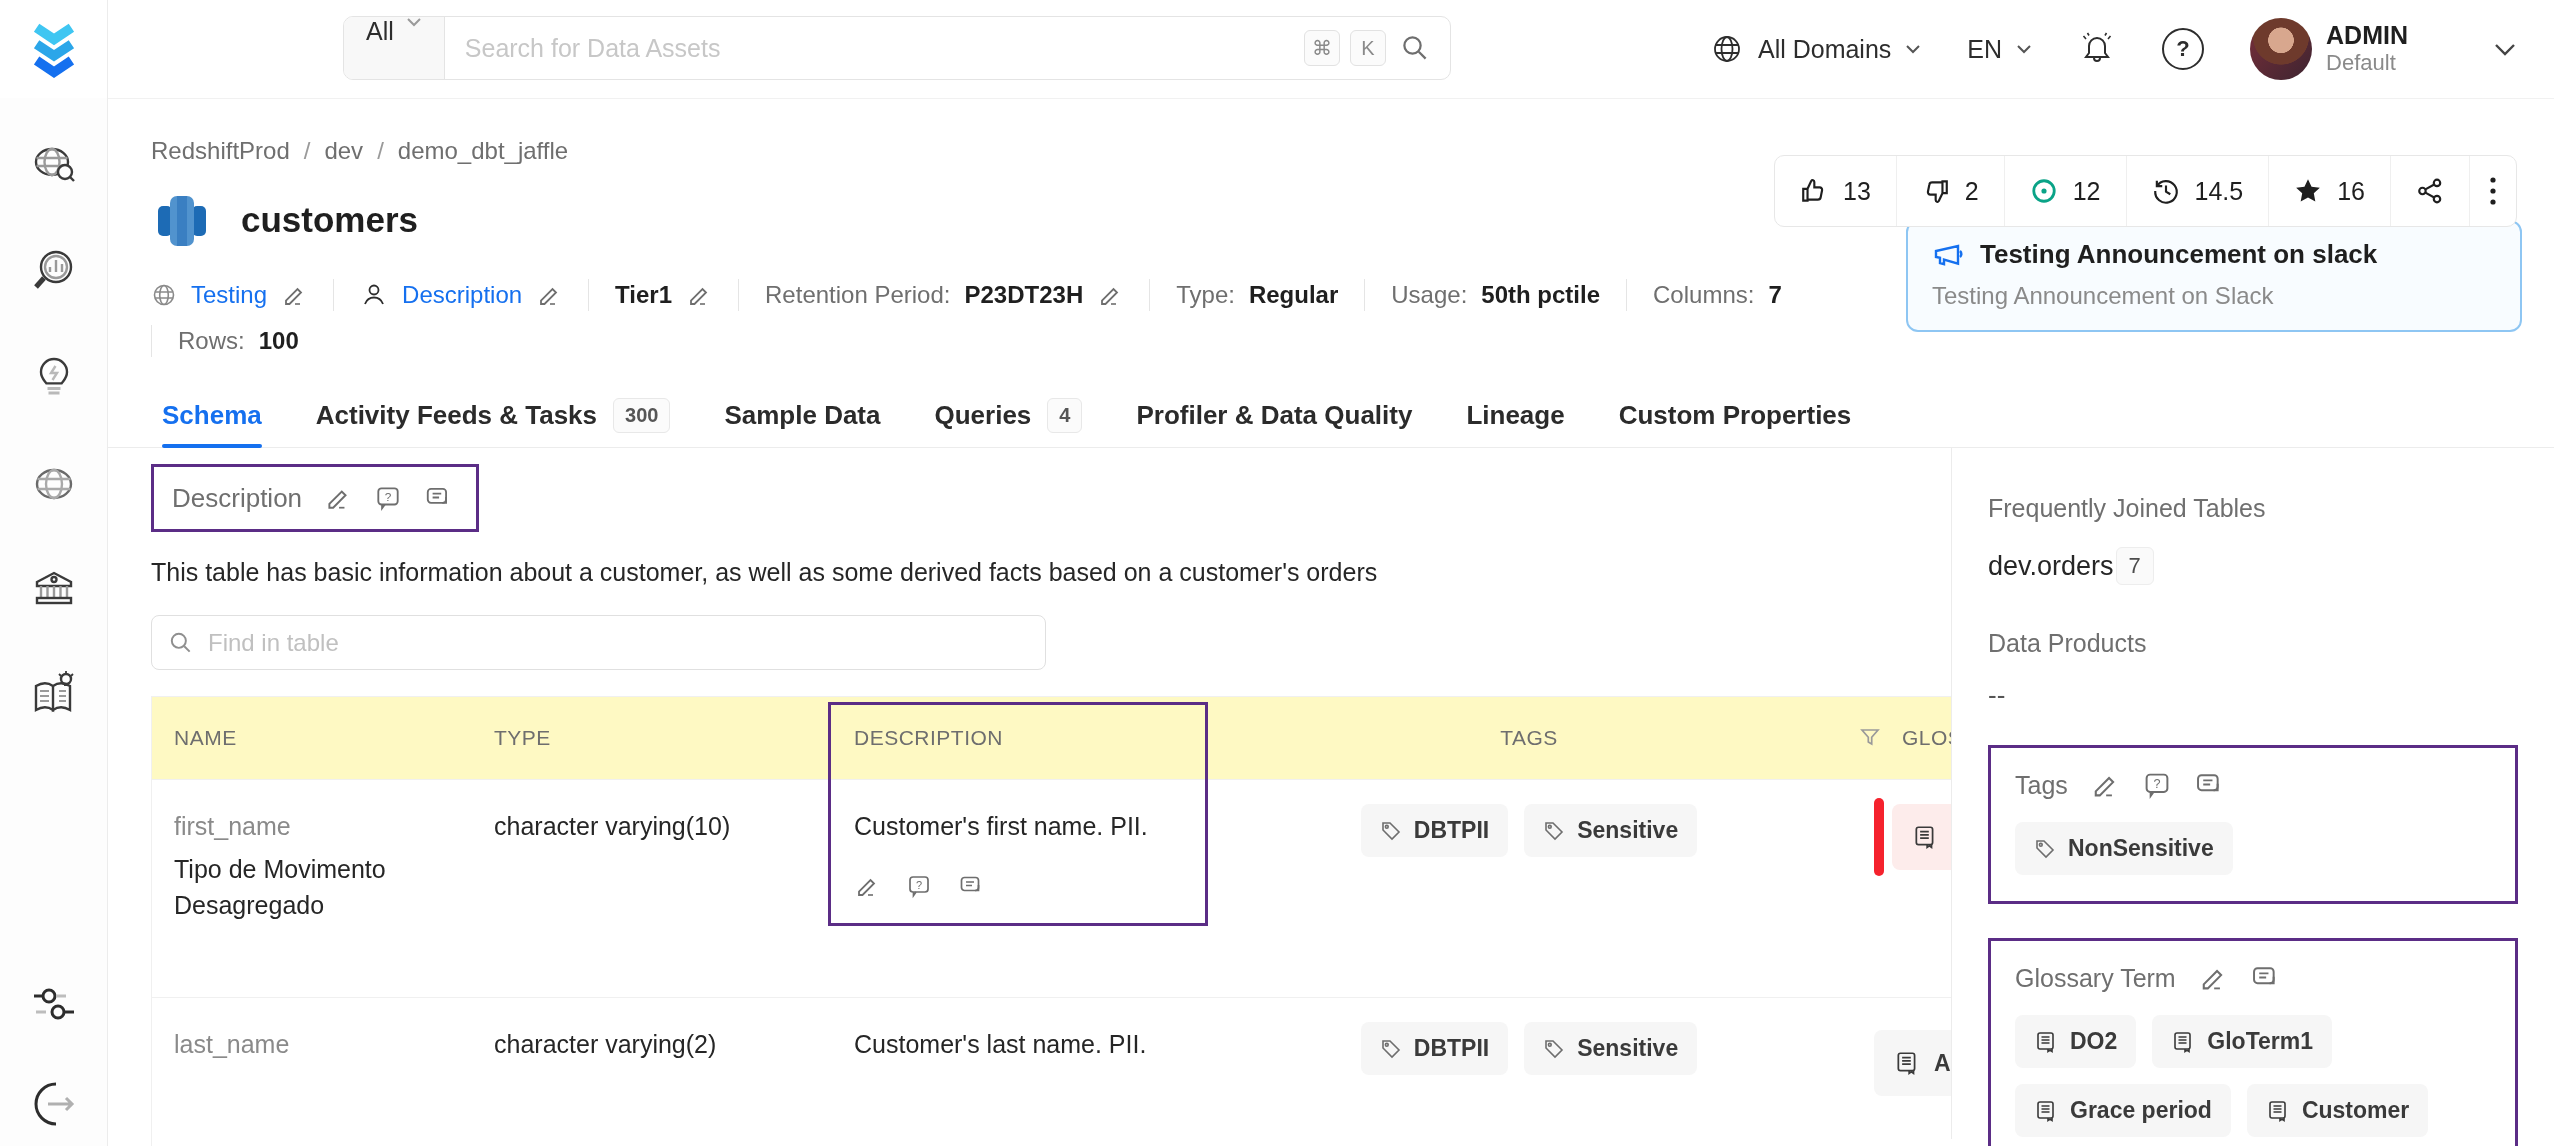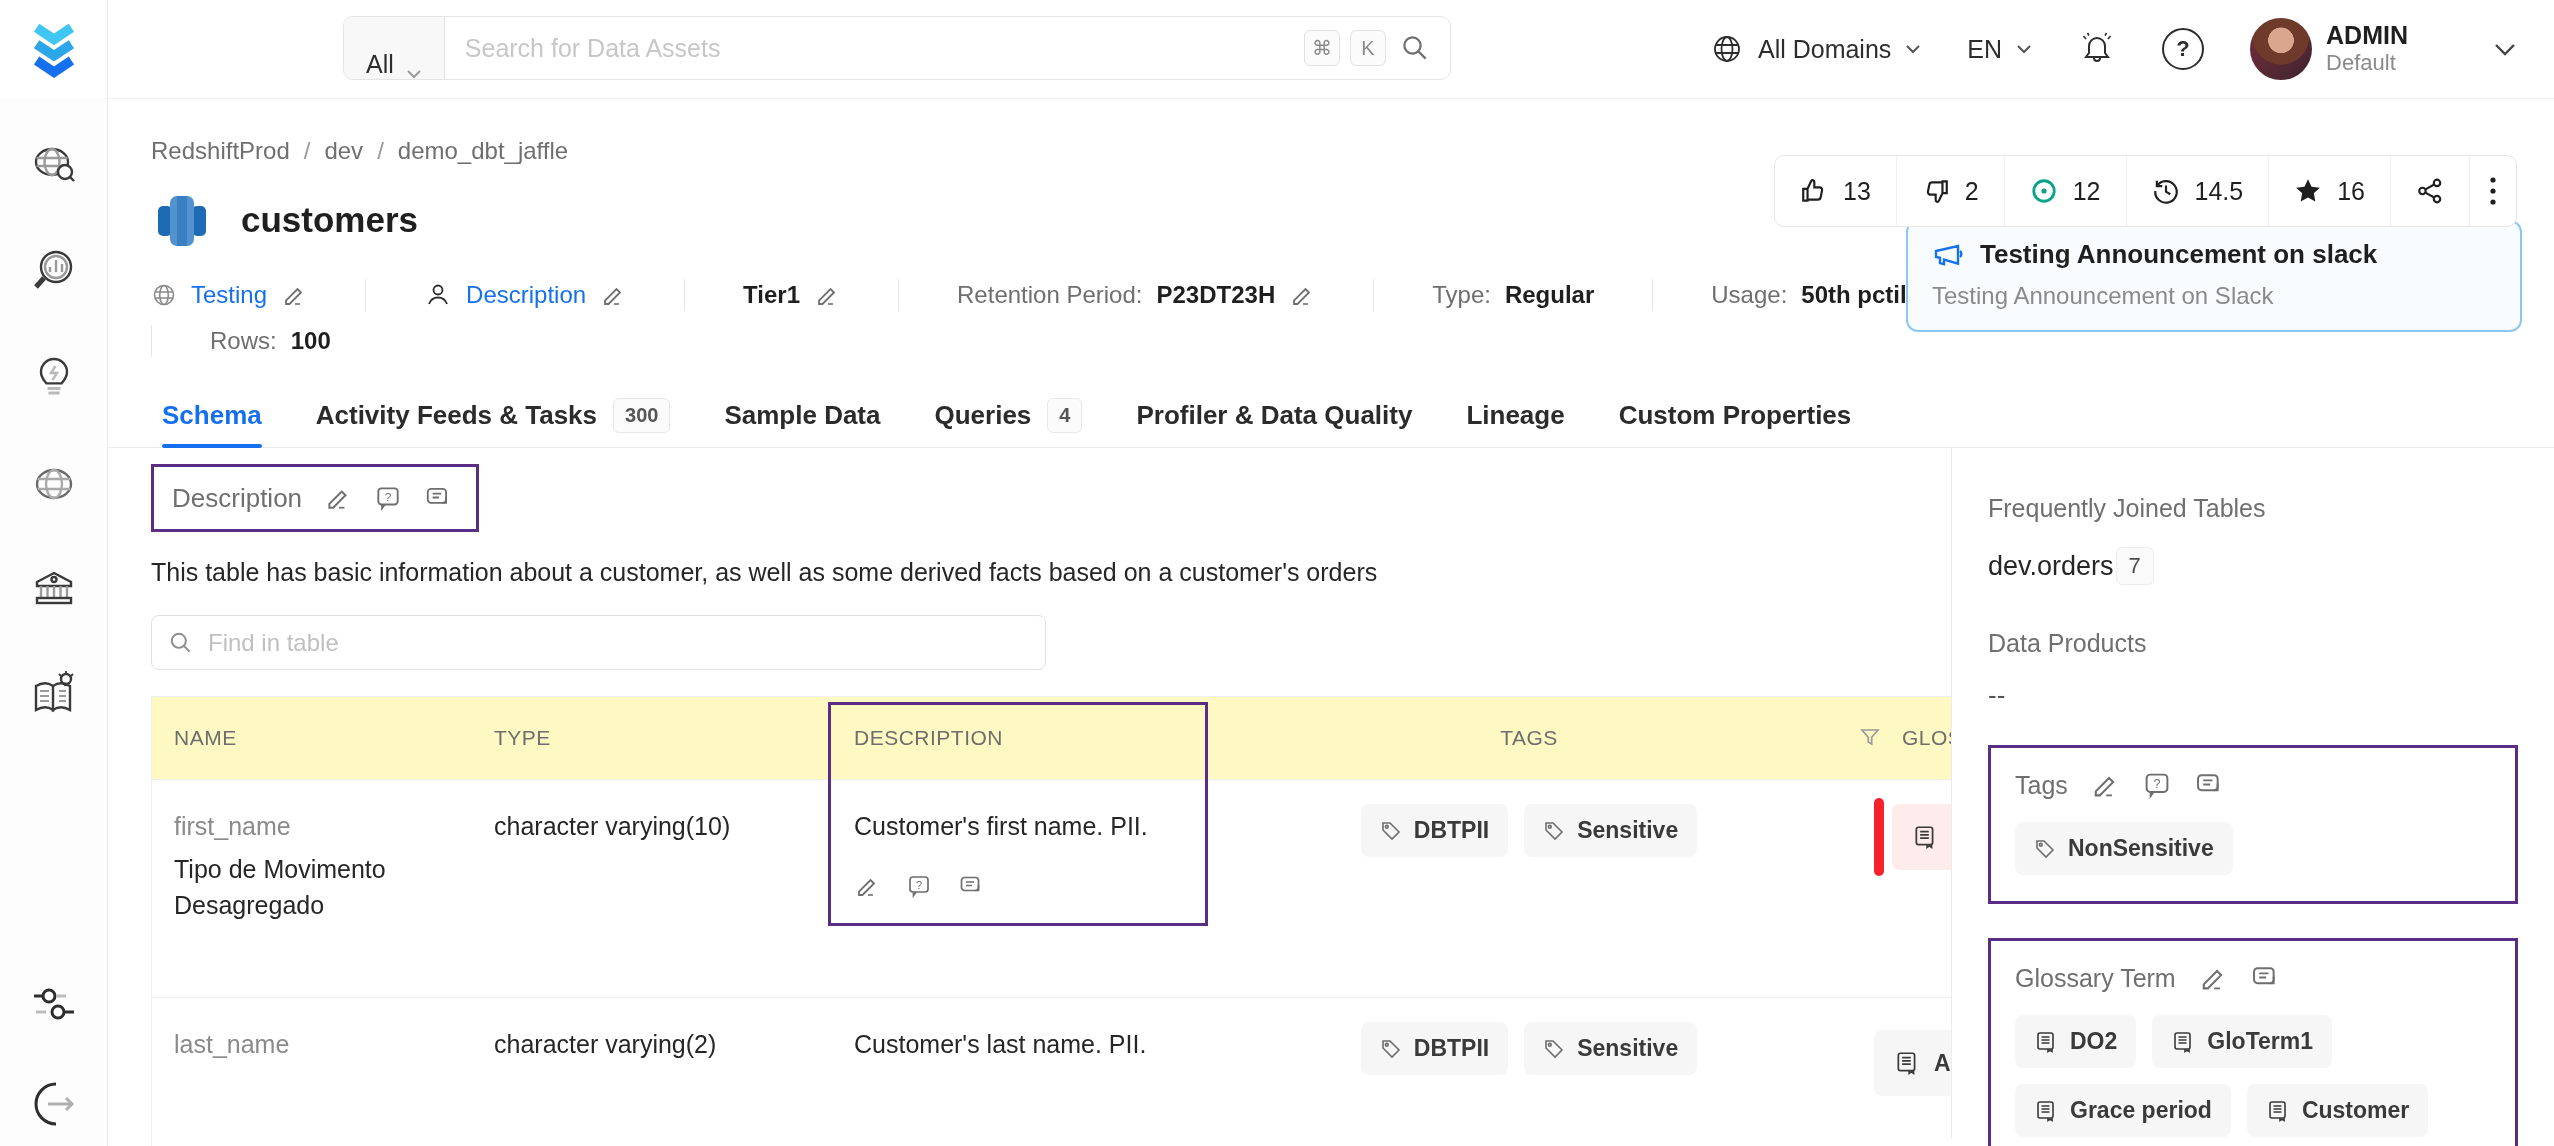--- a/index.html
+++ b/index.html
@@ -14,21 +14,21 @@
   .rail-logo{height:98px;display:flex;align-items:center;justify-content:center;width:100%;background:#fff;}
   .rail-nav{display:flex;flex-direction:column;align-items:center;gap:50px;margin-top:40px;}
   .rail-item{width:56px;height:56px;display:flex;align-items:center;justify-content:center;cursor:pointer;}
   .rail-bottom{margin-top:auto;display:flex;flex-direction:column;align-items:center;gap:44px;padding-bottom:14px;}
 
   
   .main{flex:1;display:flex;flex-direction:column;min-width:0;}
   .topbar{flex:0 0 98px;height:98px;border-bottom:1px solid #f1f1f1;position:relative;background:#fff;}
   .searchbox{position:absolute;left:235px;top:16px;width:1108px;height:64px;border:1px solid #e4e4e4;
              border-radius:10px;display:flex;align-items:center;background:#fff;box-sizing:border-box;}
-  .search-scope{display:flex;align-items:flex-end;gap:12px;padding:0 22px;height:100%;background:#f8f8f8;
+  .search-scope{display:flex;align-items:flex-start;gap:12px;padding:0 22px;height:100%;background:#f8f8f8;
                 border-right:1px solid #e4e4e4;border-radius:9px 0 0 9px;font-size:25px;color:#2d2d2d;cursor:pointer;}
   .search-input{flex:1;border:none;outline:none;font-size:25px;color:#2d2d2d;padding:0 20px;background:transparent;
                 font-family:"Liberation Sans",sans-serif;}
   .search-input::placeholder{color:#c7c7c7;}
   .search-keys{display:flex;gap:10px;align-items:center;margin-right:14px;}
   .key{min-width:36px;height:36px;box-sizing:border-box;border:1px solid #e2e2e2;background:#fbfbfb;border-radius:6px;
        display:flex;align-items:center;justify-content:center;font-size:20px;color:#8a8a8a;padding:0 6px;}
   .search-glass{margin-right:20px;}
   .topbar-right{position:absolute;right:38px;top:0;height:98px;display:flex;align-items:center;gap:46px;}
   .tb-item{display:flex;align-items:center;gap:14px;font-size:25px;color:#2d2d2d;cursor:pointer;}
@@ -36,21 +36,21 @@
           background:radial-gradient(circle at 50% 36%, #d8a78e 0 25%, rgba(0,0,0,0) 26%),
                      radial-gradient(circle at 50% 30%, #6e3a2c 0 52%, rgba(0,0,0,0) 53%),
                      linear-gradient(135deg,#7a2f3a,#3d2430);}
   .user-name{font-size:25px;font-weight:700;color:#1f1f1f;line-height:1.15;}
   .user-role{font-size:22px;color:#8a8a8a;line-height:1.2;}
   .helpcircle{width:38px;height:38px;border:2.5px solid #2d2d2d;border-radius:50%;display:flex;
               align-items:center;justify-content:center;font-size:22px;font-weight:700;color:#2d2d2d;}
 
   
   .content{flex:1;position:relative;min-height:0;}
-  .pad{padding-left:43px;gap:32px;}
+  .pad{padding-left:43px;}
   .breadcrumb{margin:0;padding-top:38px;font-size:24px;color:#6f6f6f;display:flex;gap:14px;align-items:center;}
   .crumb{cursor:pointer;}
   .crumb-sep{color:#9a9a9a;}
   .title-row{margin-top:24px;display:flex;align-items:center;gap:28px;}
   .entity-title{font-size:35px;font-weight:700;color:#1f1f1f;}
   .meta-row{margin-top:28px;display:flex;align-items:center;font-size:24px;color:#6f6f6f;}
   .meta-row2{margin-top:14px;display:flex;align-items:center;font-size:24px;color:#6f6f6f;}
   .sep{width:1px;height:32px;background:#e5e5e5;margin:0 26px;}
   .meta-item{display:flex;align-items:center;gap:14px;white-space:nowrap;}
   .blue-link{color:#1570ef;cursor:pointer;}

